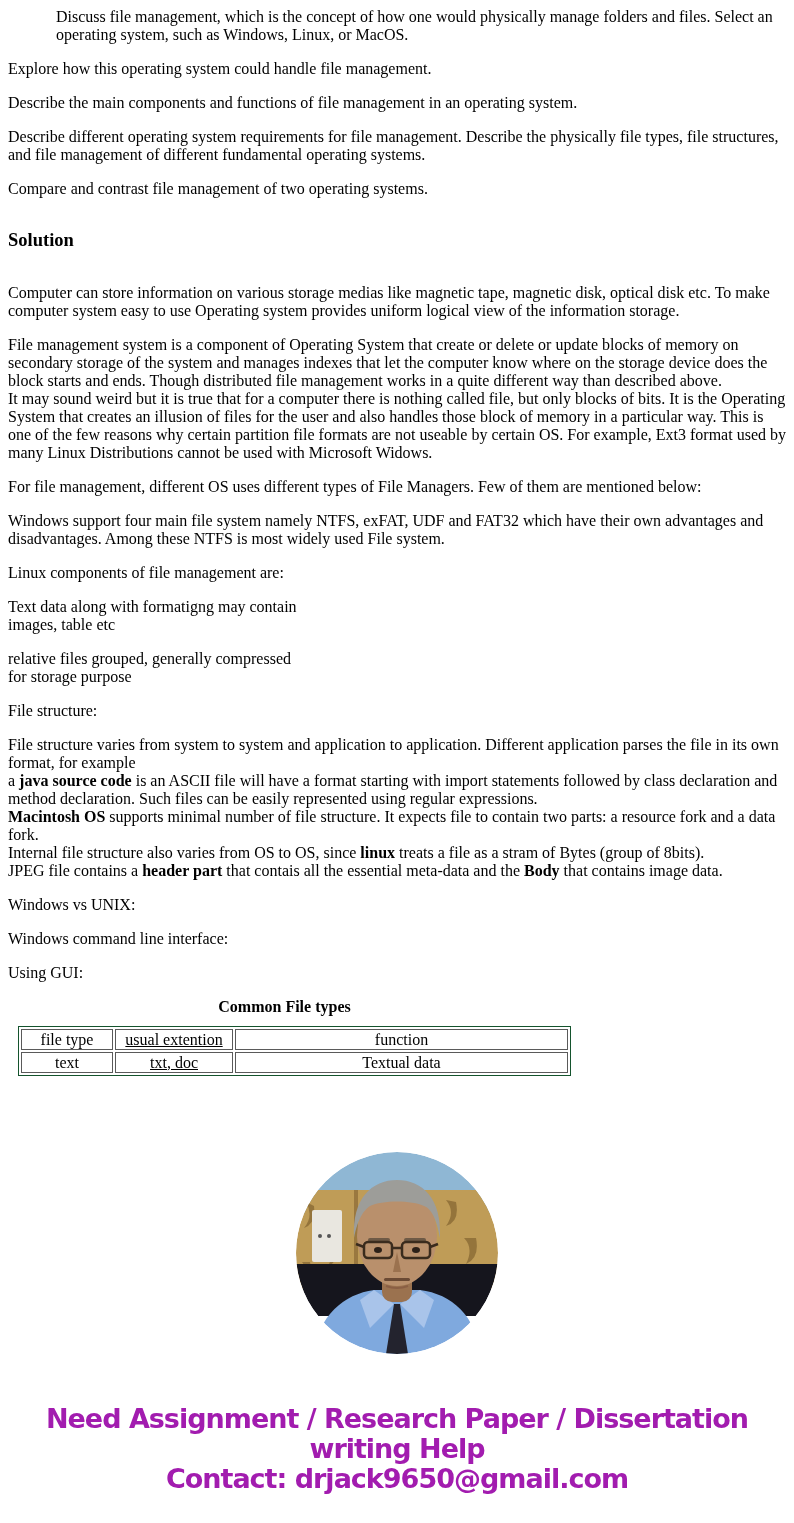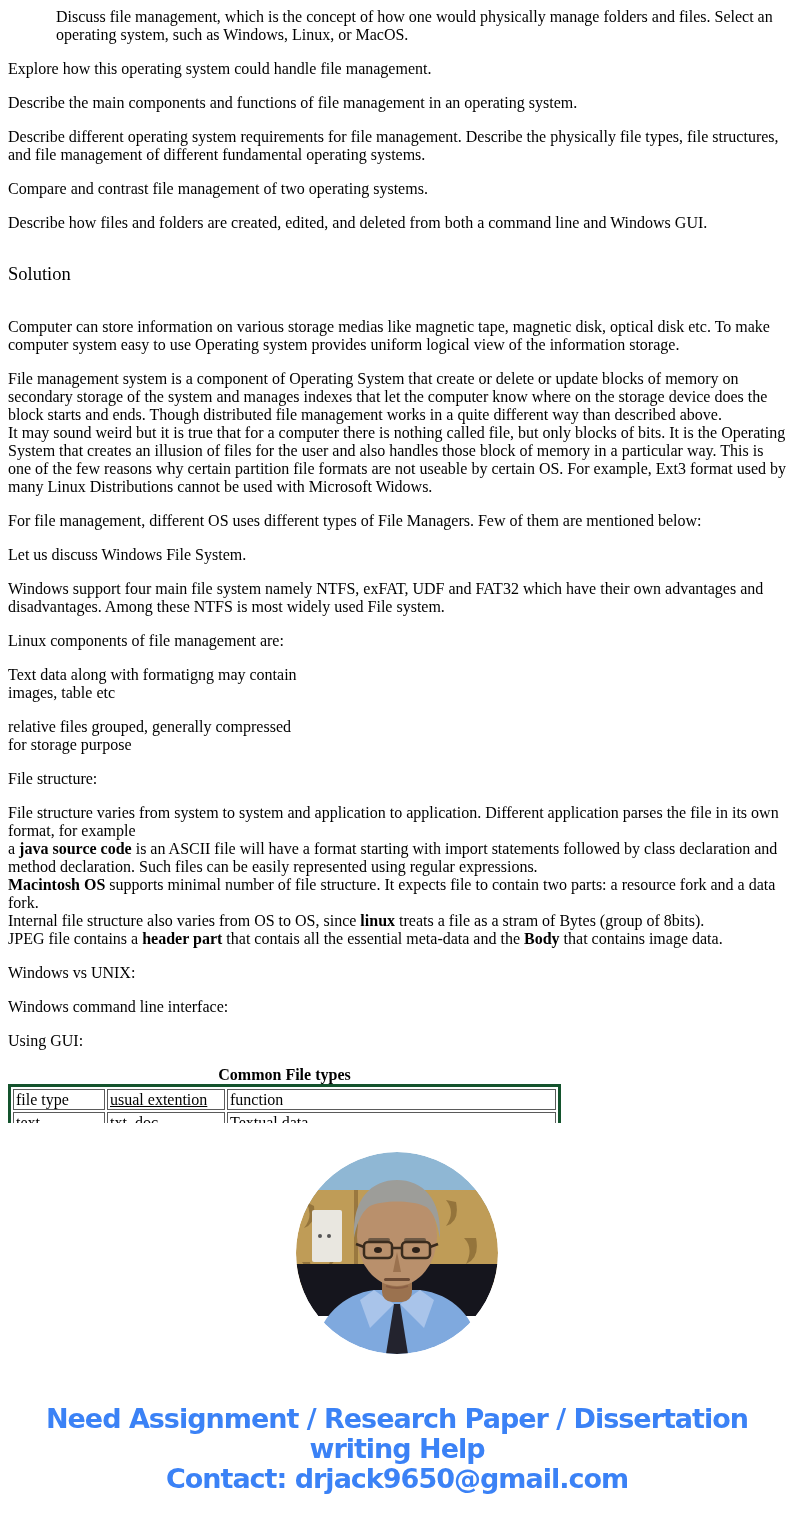--- a/index.html
+++ b/index.html
@@ -17,38 +17,39 @@
     height: 1115px;
     overflow: hidden;
     font-size: 16px;
   }
   .doc-content p { margin: 16px 0; line-height: 18px; }
   .doc-content > p:first-child { margin-top: 0; margin-left: 48px; }
   .doc-content h3 {
     font-size: 18.5px;
     line-height: 21.5px;
     margin: 32px 0;
-    font-weight: normal;
+    font-weight: bold;
   }
   .doc-content b { font-weight: bold; }
 
   
   .table-caption {
     width: 553px;
     text-align: center;
     line-height: 18px;
     margin: 16px 0 0 0;
     font-weight: bold;
   }
   table.file-table {
     width: 553px;
     border-collapse: separate;
     border-spacing: 2px;
-    border: 3px solid #14532d;
-    margin: 0;
+    border: 1px solid #14532d;
+    margin: 10px;
+    text-align: center;
   }
   table.file-table td {
     border: 1px solid #5a5a5a;
     padding: 0 2px;
     font-size: 16px;
     line-height: 19px;
     vertical-align: top;
     white-space: nowrap;
     overflow: hidden;
   }
@@ -71,42 +72,40 @@
 
   
   .promo {
     margin-top: 50px;
     text-align: center;
     font-family: "DejaVu Sans", sans-serif;
     font-weight: bold;
     font-size: 27px;
     line-height: 30px;
     letter-spacing: -1px;
-    color: #3b82f6;
+    color: #a21caf;
   }
 </style>
 </head>
 <body>
 
 <div class="page">
 
   <div class="doc-content">
     <p><span>Discuss file management, which is the concept of how one would physically manage folders and files. Select an operating system, such as Windows, Linux, or MacOS.</span></p>
     <p><span>Explore how this operating system could handle file management.</span></p>
     <p><span>Describe the main components and functions of file management in an operating system.</span></p>
     <p><span>Describe different operating system requirements for file management. Describe the physically file types, file structures, and file management of different fundamental operating systems.</span></p>
     <p><span>Compare and contrast file management of two operating systems.</span></p>
-    <p><span>Describe how files and folders are created, edited, and deleted from both a command line and Windows GUI.</span></p>
 
     <h3>Solution</h3>
 
     <p><span>Computer can store information on various storage medias like magnetic tape, magnetic disk, optical disk etc. To make computer system easy to use Operating system provides uniform logical view of the information storage.</span></p>
     <p><span>File management system is a component of Operating System that create or delete or update blocks of memory on secondary storage of the system and manages indexes that let the computer know where on the storage device does the block starts and ends. Though distributed file management works in a quite different way than described above.</span><br><span>It may sound weird but it is true that for a computer there is nothing called file, but only blocks of bits. It is the Operating System that creates an illusion of files for the user and also handles those block of memory in a particular way. This is one of the few reasons why certain partition file formats are not useable by certain OS. For example, Ext3 format used by many Linux Distributions cannot be used with Microsoft Widows.</span></p>
     <p><span>For file management, different OS uses different types of File Managers. Few of them are mentioned below:</span></p>
-    <p><span>Let us discuss Windows File System.</span></p>
     <p><span>Windows support four main file system namely NTFS, exFAT, UDF and FAT32 which have their own advantages and disadvantages. Among these NTFS is most widely used File system.</span></p>
     <p><span>Linux components of file management are:</span></p>
     <p><span>Text data along with formatigng may contain</span><br><span>images, table etc</span></p>
     <p><span>relative files grouped, generally compressed</span><br><span>for storage purpose</span></p>
     <p><span>File structure:</span></p>
     <p><span>File structure varies from system to system and application to application. Different application parses the file in its own format, for example</span><br><span>a </span><b>java source code</b><span> is an ASCII file will have a format starting with import statements followed by class declaration and method declaration. Such files can be easily represented using regular expressions.</span><br><b>Macintosh OS</b><span> supports minimal number of file structure. It expects file to contain two parts: a resource fork and a data fork.</span><br><span>Internal file structure also varies from OS to OS, since </span><b>linux</b><span> treats a file as a stram of Bytes (group of 8bits).</span><br><span>JPEG file contains a </span><b>header part</b><span> that contais all the essential meta-data and the </span><b>Body</b><span> that contains image data.</span></p>
     <p><span>Windows vs UNIX:</span></p>
     <p><span>Windows command line interface:</span></p>
     <p><span>Using GUI:</span></p>
 

